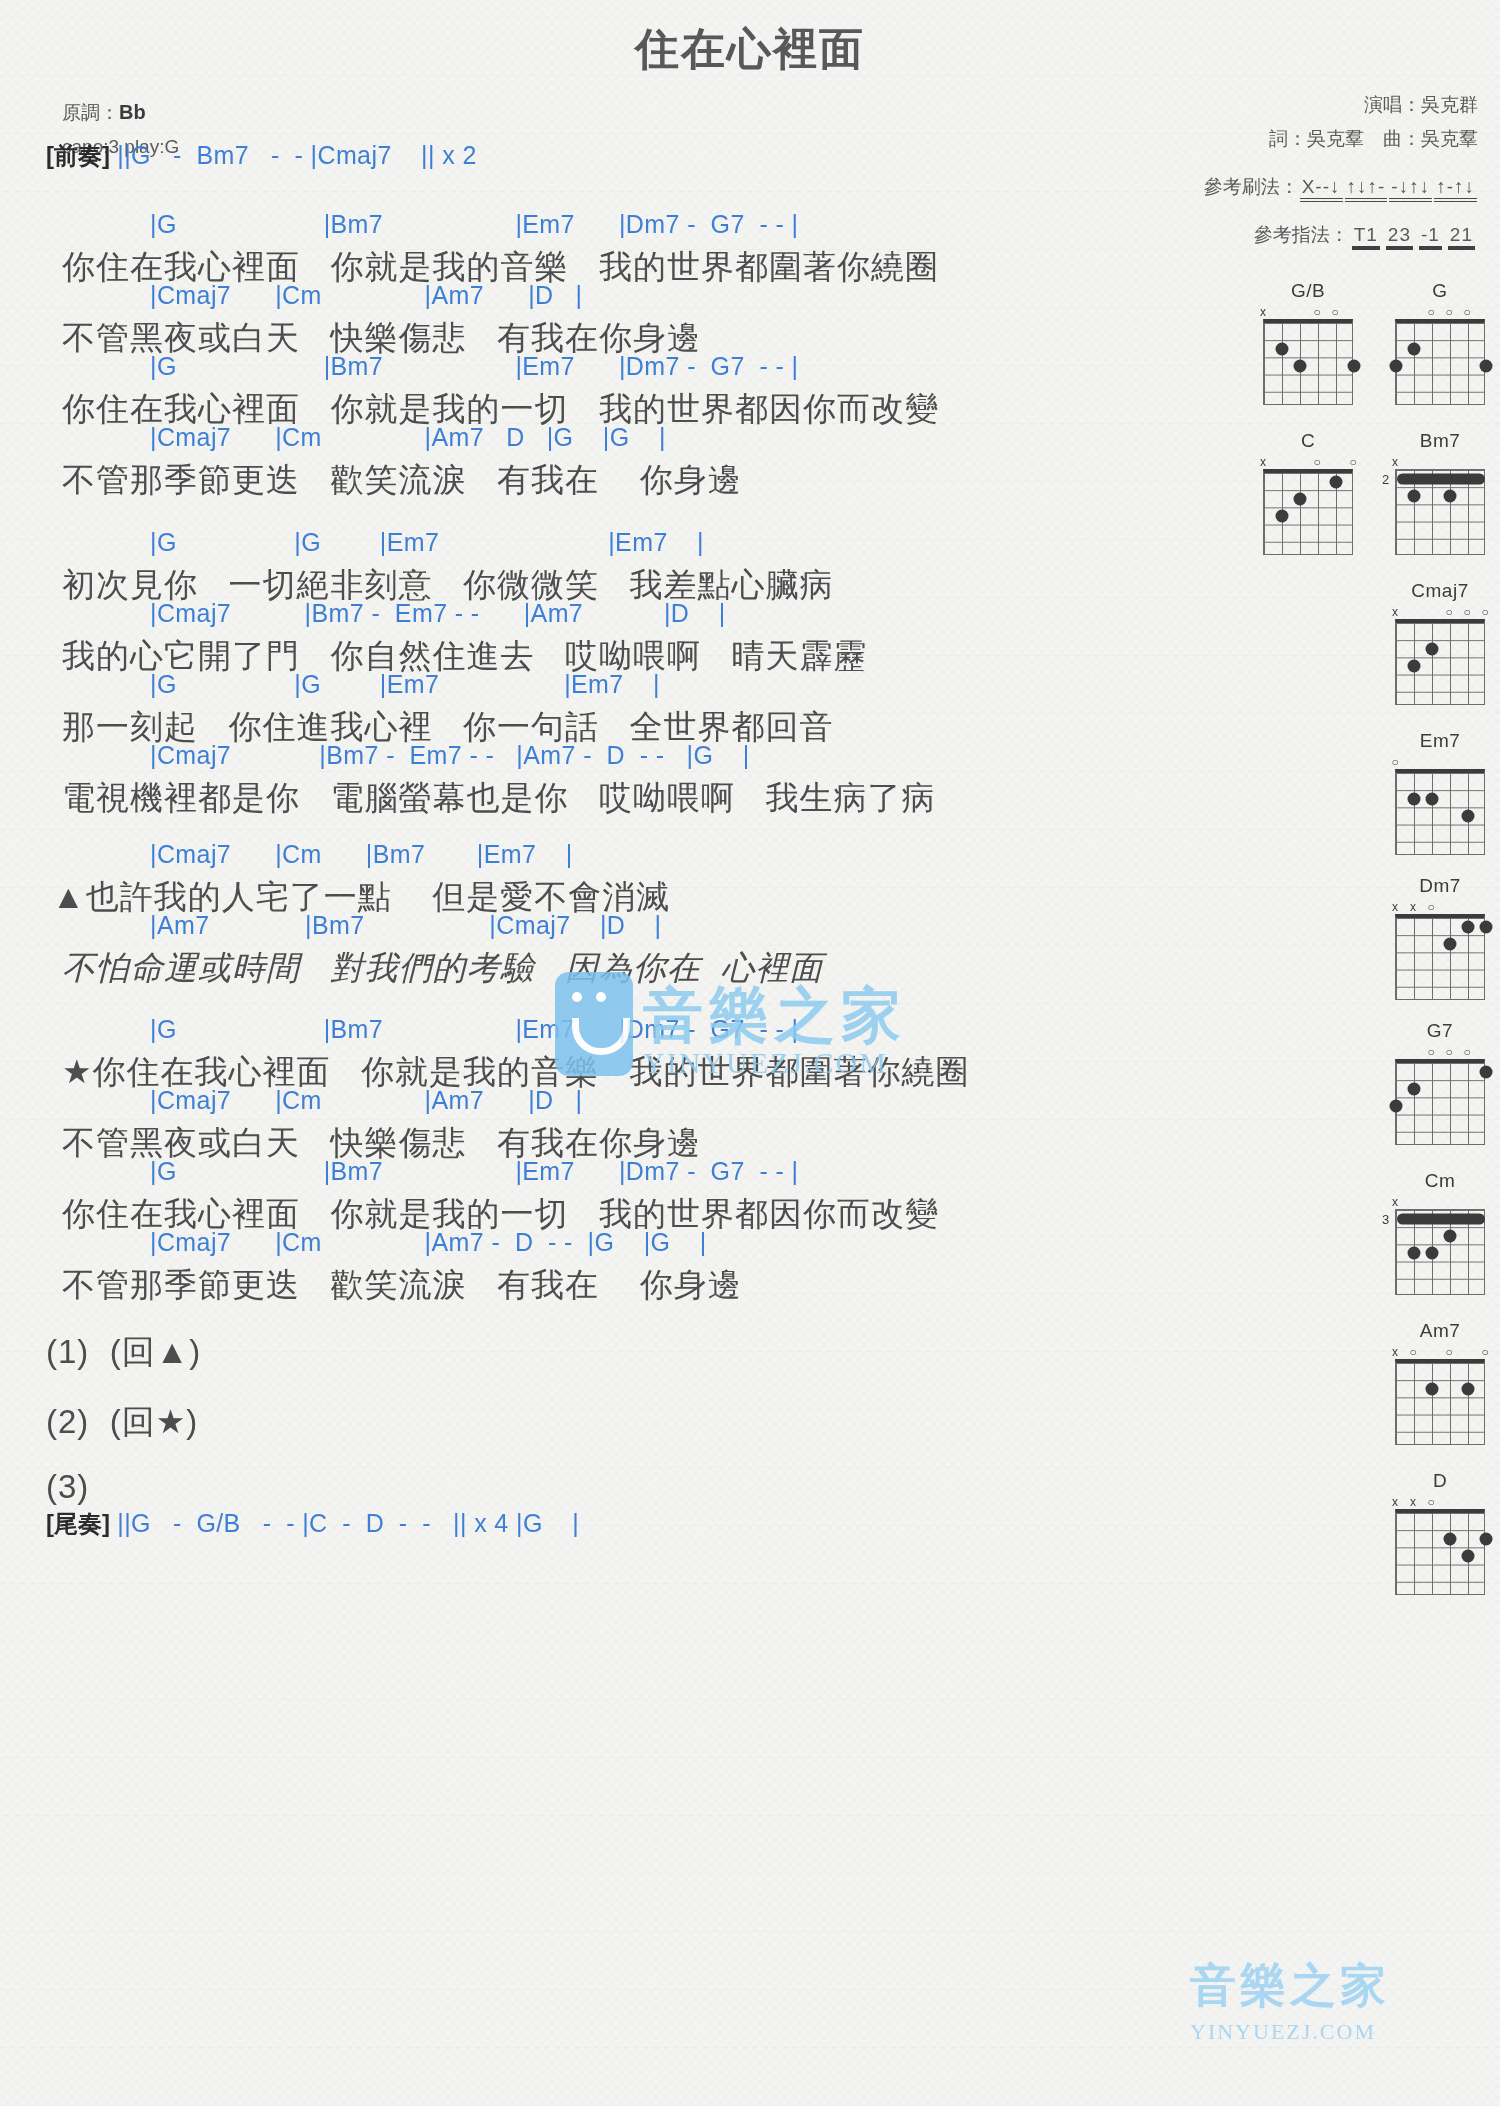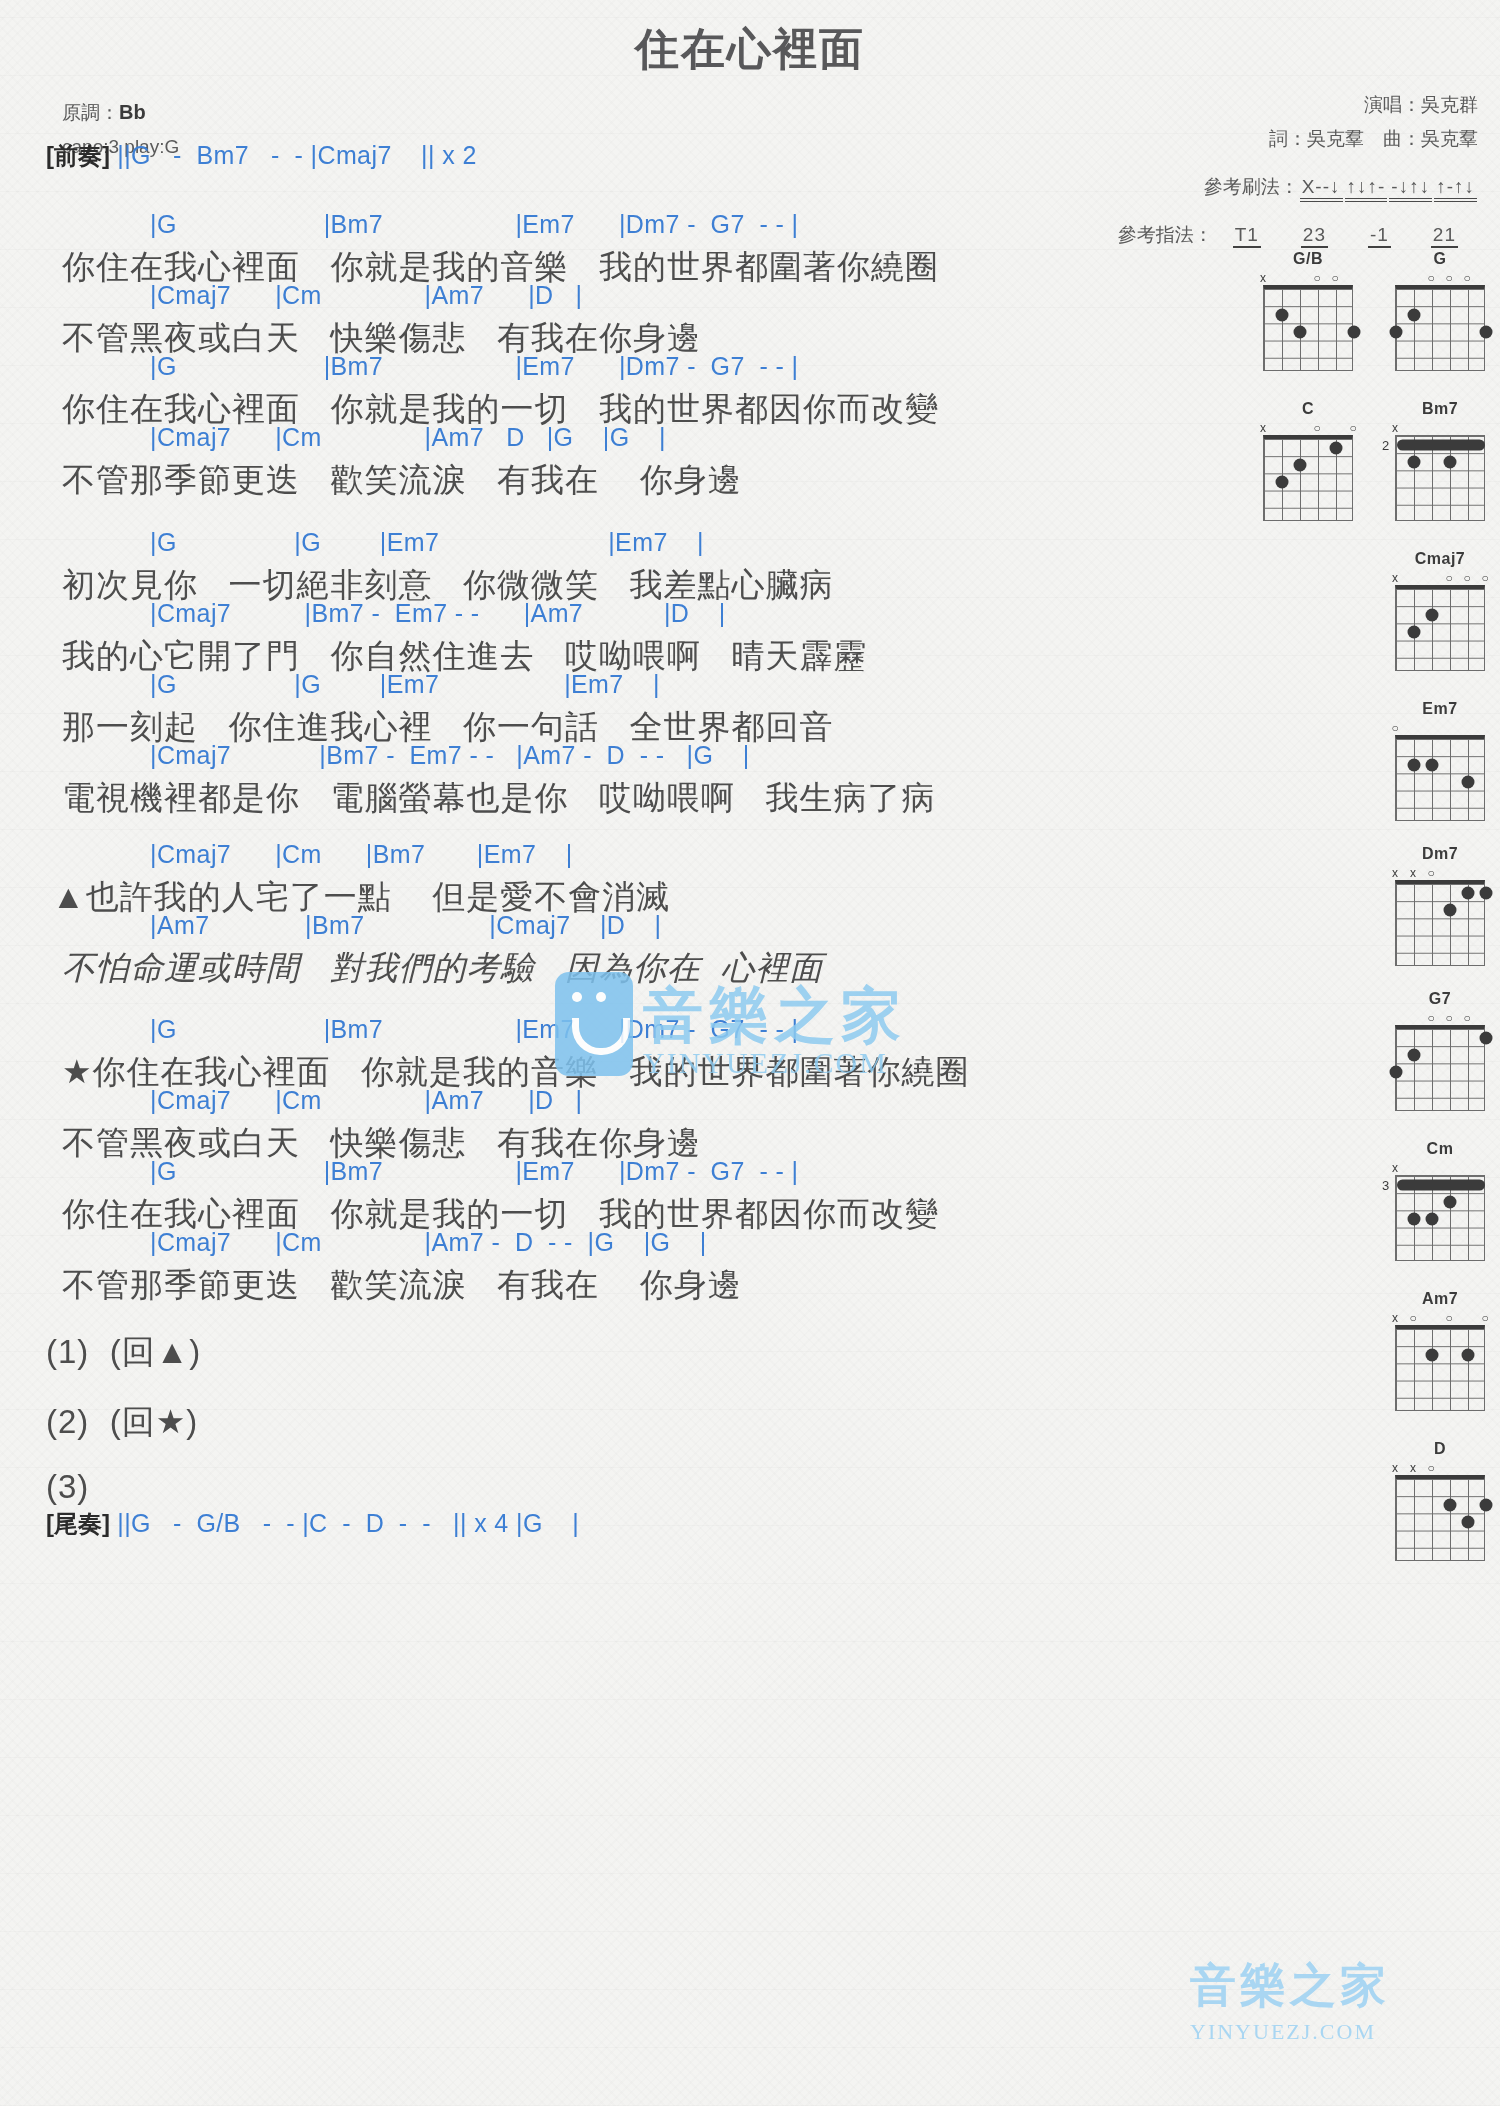--- a/index.html
+++ b/index.html
@@ -30,35 +30,35 @@
     font-size:44px;font-weight:bold;color:#58585a;
     letter-spacing:2px;
   }
   .meta-left{position:absolute;left:62px;top:95px;font-size:19px;line-height:34px;color:#5a5a5a;}
   .meta-left .kv b{color:#3b3b3b;font-size:20px;}
   .meta-right{position:absolute;right:22px;top:88px;text-align:right;font-size:19px;line-height:34px;color:#5a5a5a;}
 
   .pattern-row{margin-top:14px;font-size:19px;white-space:nowrap;}
   .pattern-label{color:#5a5a5a;}
   .pat-grp{border-bottom:4px double #4a4a4a;padding:0 2px 1px 2px;margin:0 1px;letter-spacing:1px;}
-  .fing-grp{border-bottom:2px solid #404040;padding:0 2px 1px 2px;margin:0 20px;letter-spacing:1px;}
+  .fing-grp{border-bottom:4px solid #404040;padding:0 2px 1px 2px;margin:0 3px;letter-spacing:1px;}
 
   
   .content{position:absolute;left:0;top:0;width:1120px;}
   .row{position:absolute;white-space:pre;font-size:24px;}
   .chordline{color:#3d7fd4;font-size:25px;letter-spacing:.4px;}
   .lyricline{color:#4d4d4d;font-size:33px;letter-spacing:1px;}
   .sec-tag{color:#2b2b2b;font-weight:bold;}
 
   
   .chords-col{position:absolute;right:0;top:250px;width:260px;}
   .chordbox{position:absolute;width:120px;}
   .chordbox .cname{
-    text-align:center;font-size:16px;font-weight:bold;color:#3b3b3b;
-    margin-bottom:4px;letter-spacing:.5px;
+    text-align:center;font-size:19px;font-weight:normal;color:#3b3b3b;
+    margin-bottom:4px;letter-spacing:.5px;margin-top:30px;
   }
   .grid-wrap{position:relative;width:96px;margin:0 auto;}
   .openrow{position:relative;height:13px;width:96px;}
   .openrow span{
     position:absolute;top:0;font-size:12px;line-height:12px;color:#3b3b3b;
     transform:translateX(-50%);
   }
   .fretgrid{
     position:relative;width:90px;height:86px;margin:0 auto;
     border:1px solid #6d6d6d;border-top-width:1px;

